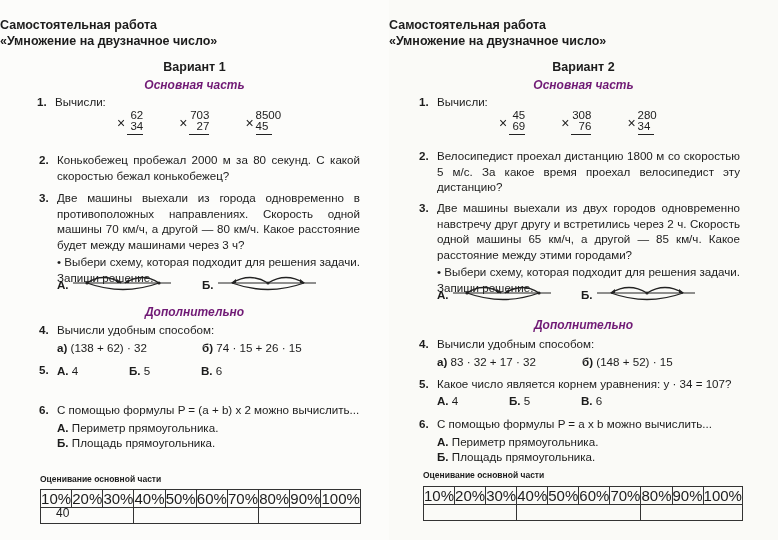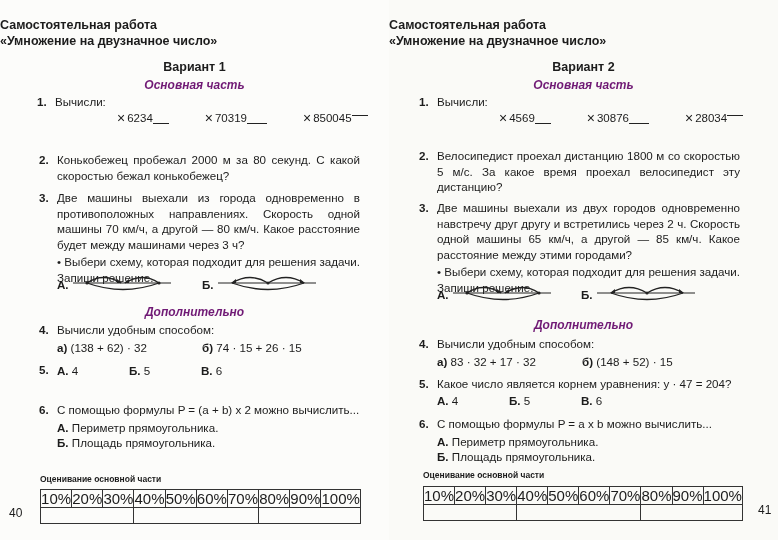--- a/index.html
+++ b/index.html
@@ -16,35 +16,35 @@
   .variant { position:absolute; left:0; right:0; text-align:center; font-weight:bold; font-size:12.5px; }
   .section { position:absolute; left:0; right:0; text-align:center; font-style:italic; font-weight:bold; font-size:12px; color:#701a75; }
 
   .task { position:absolute; font-size:11.6px; line-height:15.5px; }
   .task .num { position:absolute; left:-18px; top:0; font-weight:bold; }
   .task .txt { text-align:justify; }
 
   .mults { position:absolute; display:flex; gap:36px; font-size:11.5px; }
   .mult { display:flex; align-items:center; }
   .mult .x { font-size:14px; margin-right:2px; }
-  .mult .stack { display:flex; flex-direction:row; line-height:11px; }
+  .mult .stack { display:flex; flex-direction:column; line-height:11px; }
   .mult .a, .mult .b { text-align:right; }
   .mult .b.leftal { text-align:left; }
   .mult .line { border-top:1.5px solid #222; width:16px; margin-top:2px; }
   .mult .line.r { align-self:flex-end; }
 
   .row { display:flex; }
   .opt b { font-weight:bold; }
   .scheme { position:absolute; display:flex; align-items:center; font-size:11.6px; }
   .scheme b { margin-right:4px; }
 
   table.grade { position:absolute; border-collapse:collapse; font-size:15px; }
   table.grade td { border:1px solid #333; height:15px; text-align:center; padding:0; }
   .grade-cap { position:absolute; font-weight:bold; font-size:8.5px; text-align:left; }
-  .pageno { position:absolute; font-size:12px; }
+  .pageno { position:absolute; font-size:12px;margin-left:47px; }
 </style>
 </head>
 <body>
 
 <div class="page left">
   <div class="title" style="top:17px;">
     <div>Самостоятельная работа</div>
     <div>«Умножение на двузначное число»</div>
   </div>
   <div class="variant" style="top:60px;">Вариант 1</div>
@@ -60,21 +60,21 @@
       <div class="stack">
           <span class="a">62</span>
           <span class="b">34</span>
           <span class="line r"></span>
         </div>
     </div>
     <div class="mult">
       <span class="x">×</span>
       <div class="stack">
           <span class="a">703</span>
-          <span class="b">19</span>
+          <span class="b">27</span>
           <span class="line r" style="width:20px"></span>
         </div>
     </div>
     <div class="mult">
       <span class="x">×</span>
       <div class="stack">
           <span class="a">8500</span>
           <span class="b leftal">45</span>
           <span class="line"></span>
         </div>
@@ -250,21 +250,21 @@
     <span class="num">4.</span>
     <div>Вычисли удобным способом:</div>
     <div class="row" style="margin-top:2px;">
       <span style="width:145px;"><b>а)</b> <span>83 · 32 + 17 · 32</span></span>
       <span><b>б)</b> <span>(148 + 52) · 15</span></span>
     </div>
   </div>
 
   <div class="task" style="left:48px; top:376px; width:305px;">
     <span class="num">5.</span>
-    <div>Какое число является корнем уравнения: y · 47 = 204?</div>
+    <div>Какое число является корнем уравнения: y · 34 = 107?</div>
     <div class="row" style="margin-top:1px;">
       <span class="opt" style="width:72px;"><b>А.</b> <span>4</span></span>
       <span class="opt" style="width:72px;"><b>Б.</b> <span>5</span></span>
       <span class="opt"><b>В.</b> <span>6</span></span>
     </div>
   </div>
 
   <div class="task" style="left:48px; top:416px; width:310px;">
     <span class="num">6.</span>
     <div>С помощью формулы P = a x b можно вычислить...</div>

